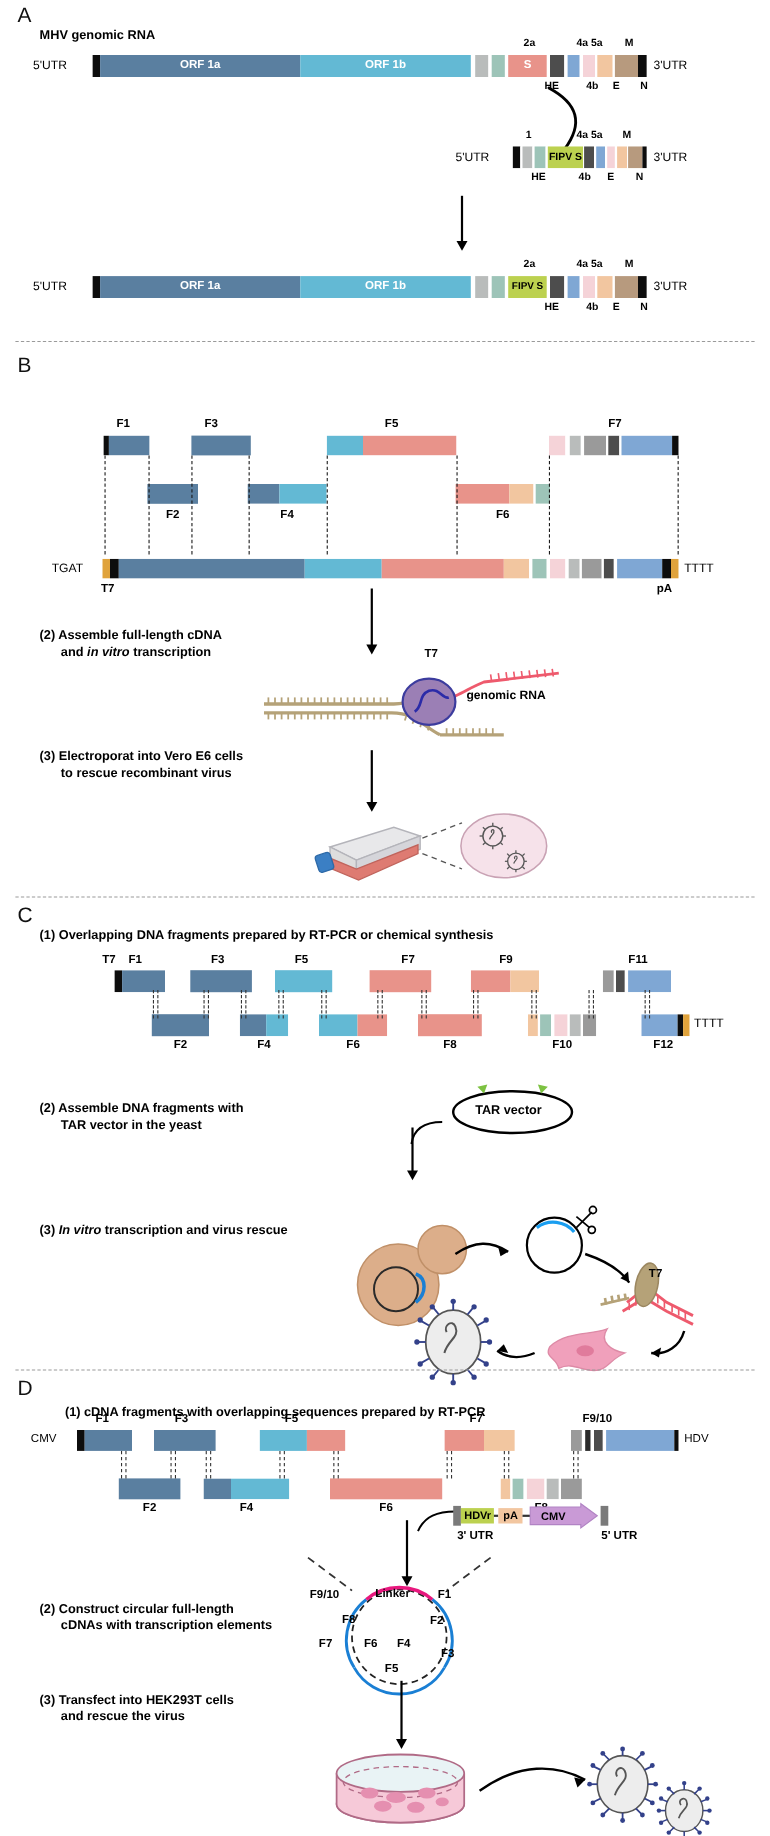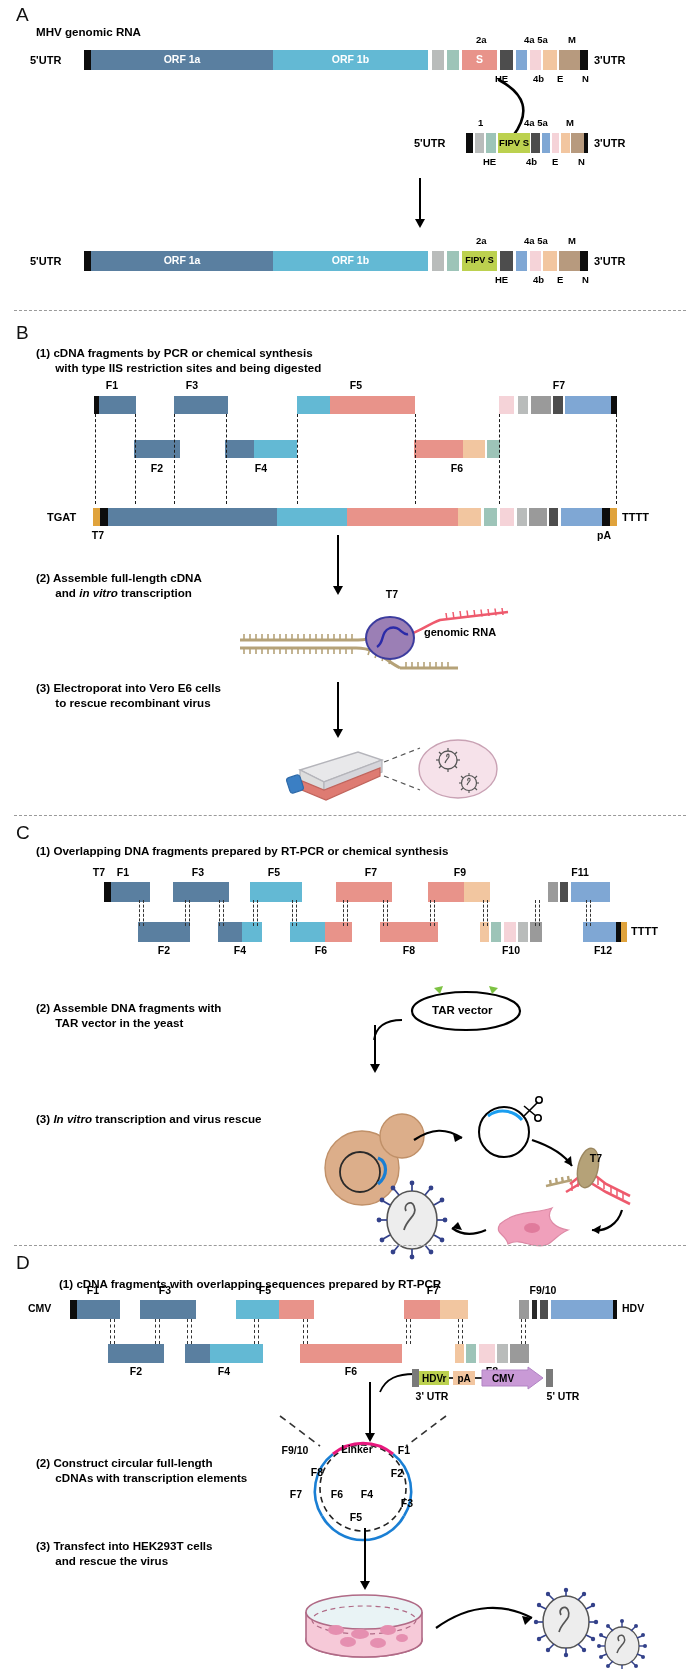--- a/index.html
+++ b/index.html
@@ -5,21 +5,21 @@
   html,body{margin:0;padding:0;background:#ffffff;}
   body{width:700px;height:1669px;position:relative;font-family:"Liberation Sans",sans-serif;color:#000;overflow:hidden;}
   .fig{position:relative;width:700px;height:1669px;}
 
   .abs{position:absolute;}
   .panel-letter{font-size:19px;font-weight:400;color:#111;letter-spacing:0;}
   .txt{font-size:11.6px;font-weight:bold;color:#000;line-height:15px;white-space:pre;}
   .txt-i{font-style:italic;}
   .lbl{font-size:10.5px;font-weight:bold;color:#000;white-space:pre;text-align:center;}
   .lbl-sm{font-size:9.5px;font-weight:bold;color:#000;white-space:pre;text-align:center;}
-  .side{font-size:11px;font-weight:bold;color:#000;white-space:pre;}
+  .side{font-size:11px;font-weight:normal;color:#000;white-space:pre;}
 
   .divider{position:absolute;left:14px;width:672px;height:0;border-top:1.6px dashed #9a9a9a;}
 
   
   .bar{position:absolute;display:flex;overflow:hidden;}
   .seg{height:100%;}
 
   .vdash{position:absolute;width:0;border-left:1.4px dashed #1a1a1a;}
   .ovl{position:absolute;width:0;border-left:1.5px dashed #333;height:26px;}
 
@@ -148,22 +148,20 @@
   <div class="abs lbl-sm" style="left:524px;top:235px;">4a 5a</div>
   <div class="abs lbl-sm" style="left:568px;top:235px;">M</div>
   <div class="abs lbl-sm" style="left:495px;top:274px;">HE</div>
   <div class="abs lbl-sm" style="left:533px;top:274px;">4b</div>
   <div class="abs lbl-sm" style="left:557px;top:274px;">E</div>
   <div class="abs lbl-sm" style="left:582px;top:274px;">N</div>
 
   <div class="divider" style="top:310px;"></div>
 
   <div class="abs panel-letter" style="left:16px;top:322px;">B</div>
-  <div class="abs txt" style="left:36px;top:345px;">(1) cDNA fragments by PCR or chemical synthesis
-      with type IIS restriction sites and being digested</div>
 
   <div class="abs lbl" style="left:97px;top:379px;width:30px;">F1</div>
   <div class="bar" style="left:94px;top:396px;width:42px;height:18px;">
     <div class="seg" style="width:11%;background:#0d0d0d;"></div>
     <div class="seg" style="width:89%;background:#5a7fa0;"></div>
   </div>
   <div class="abs lbl" style="left:177px;top:379px;width:30px;">F3</div>
   <div class="bar" style="left:174px;top:396px;width:54px;height:18px;background:#5a7fa0;"></div>
   <div class="abs lbl" style="left:341px;top:379px;width:30px;">F5</div>
   <div class="bar" style="left:297px;top:396px;width:118px;height:18px;">

